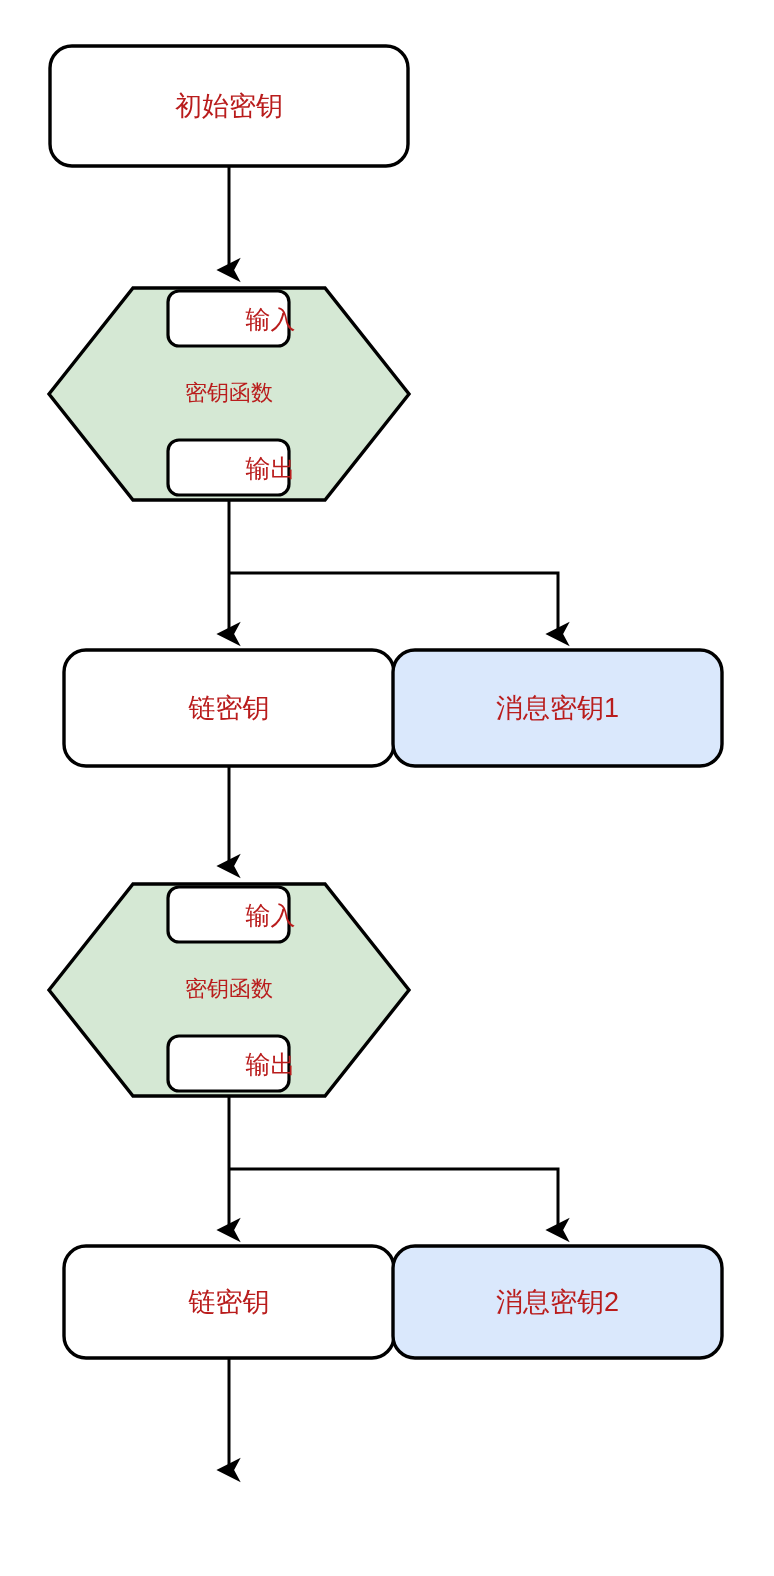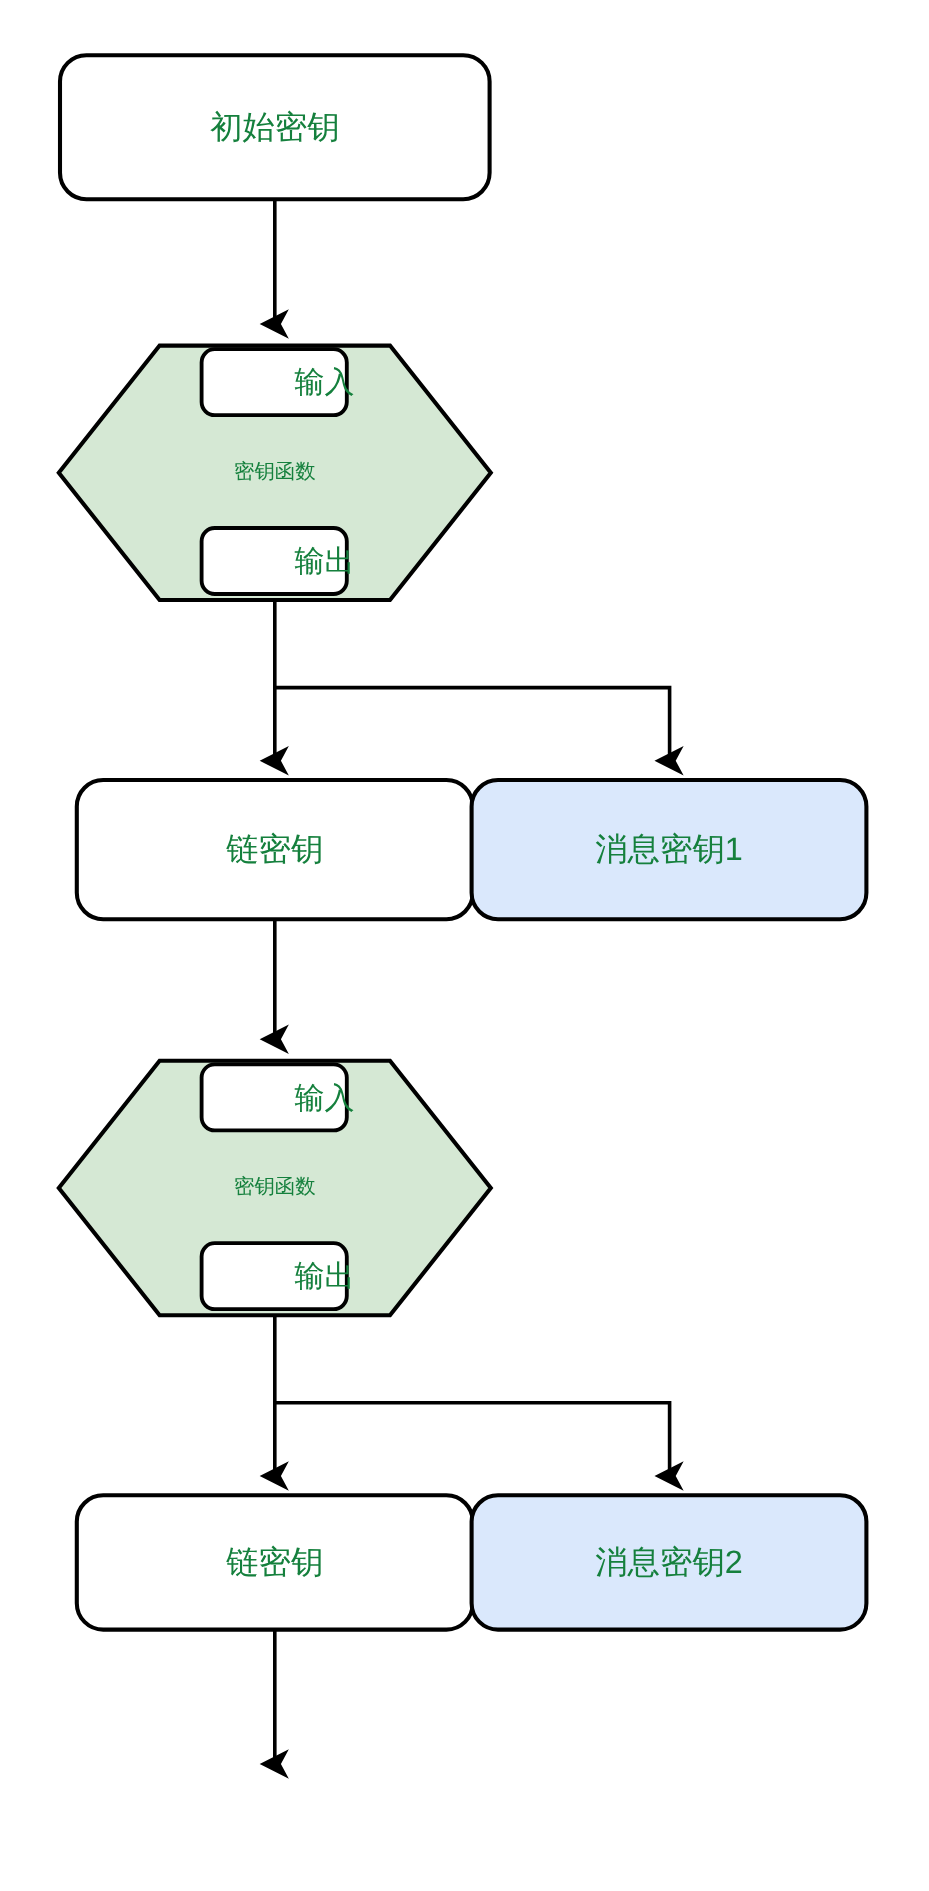--- a/index.html
+++ b/index.html
@@ -25,32 +25,32 @@
     top: 0;
     width: 774px;
     height: 1576px;
   }
   .node-label {
     position: absolute;
     display: flex;
     align-items: center;
     justify-content: center;
     text-align: center;
-    color: #15803d;
+    color: #b91c1c;
     font-size: 27px;
     line-height: 1.2;
     white-space: nowrap;
     pointer-events: none;
   }
   .small-label {
     font-size: 25px;
     margin-left: 42px;
   }
   .hex-title {
-    font-size: 17px;
+    font-size: 22px;
   }
 </style>
 </head>
 <body>
 
 <div id="canvas">
 
   <svg class="layer" viewBox="0 0 774 1576" xmlns="http://www.w3.org/2000/svg">
     <defs>
       <marker id="arrowhead" markerWidth="9" markerHeight="9" refX="4.3" refY="4.2" orient="auto" markerUnits="strokeWidth">

